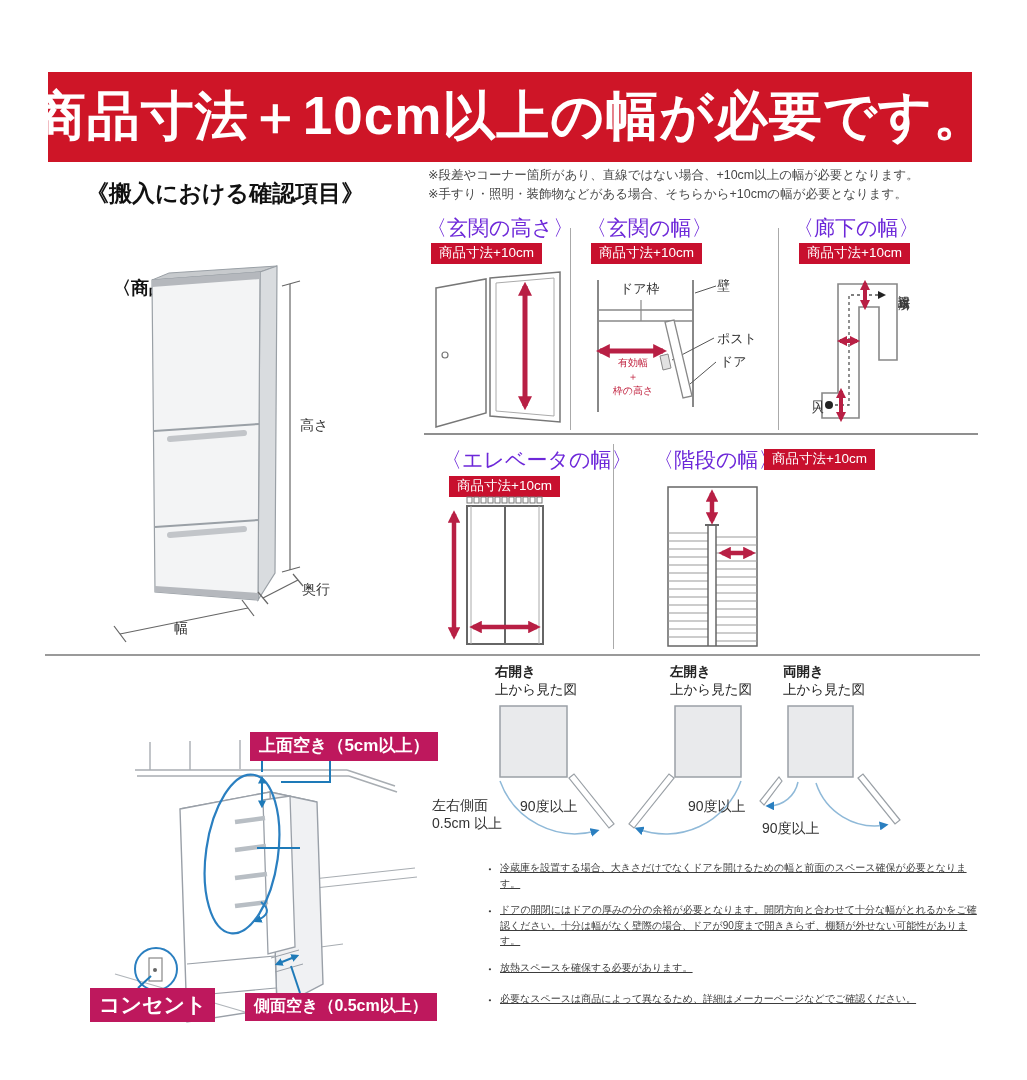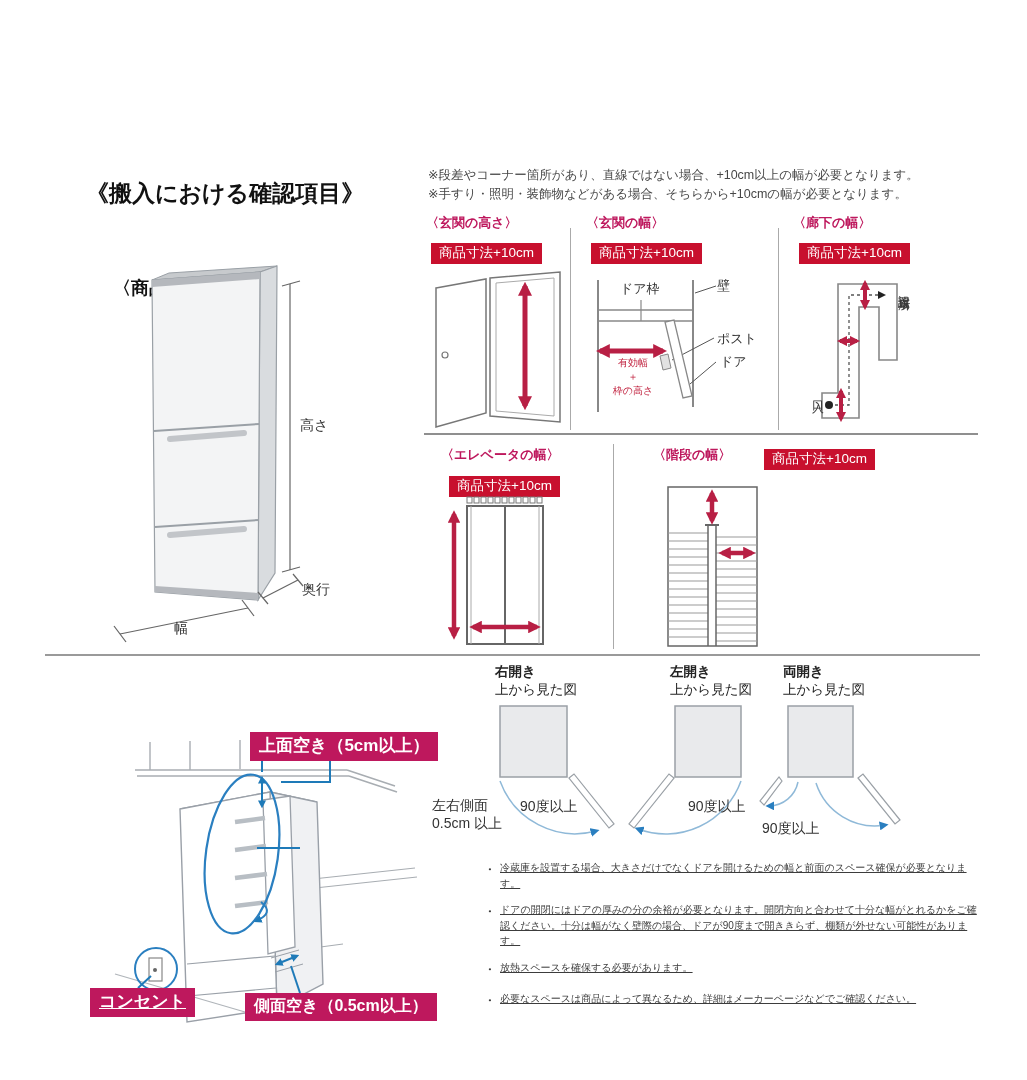--- a/index.html
+++ b/index.html
@@ -5,21 +5,21 @@
   html,body{margin:0;padding:0;background:#ffffff;}
   #page{position:relative;width:1027px;height:1080px;background:#ffffff;overflow:hidden;
         font-family:"Liberation Sans","DejaVu Sans",sans-serif;color:#1c1c1c;}
   .abs{position:absolute;}
   .banner{left:48px;top:72px;width:924px;height:90px;background:#ce1527;display:flex;
           align-items:center;justify-content:center;}
   .banner-text{color:#fff;font-size:53px;font-weight:bold;letter-spacing:1px;white-space:nowrap;}
   .note-line{font-size:12.5px;color:#474747;line-height:1.55;white-space:nowrap;}
   .sec-title{font-size:23px;font-weight:bold;color:#111;white-space:nowrap;}
   .sub-title{font-size:18px;font-weight:bold;color:#111;white-space:nowrap;margin-top:44px;}
-  .panel-title{font-size:13px;font-weight:bold;color:#be185d;white-space:nowrap;}
+  .panel-title{font-size:21px;font-weight:normal;color:#6d28d9;white-space:nowrap;}
   .badge-red{background:#c8102e;color:#fff;font-size:13.5px;font-weight:normal;
              padding:2px 8px 3px 8px;white-space:nowrap;line-height:1.2;}
   .badge-blue{background:#be185d;color:#fff;font-weight:bold;padding:3px 9px 4px 9px;
               white-space:nowrap;line-height:1.3;}
   .lbl{font-size:13px;color:#333;white-space:nowrap;}
   .lbl-red{font-size:10px;font-weight:normal;color:#c01f3c;white-space:nowrap;text-align:center;}
   .vtext{writing-mode:vertical-rl;text-orientation:upright;font-size:12px;color:#333;letter-spacing:1px;}
   .vline{background:#aaa;width:1px;}
   .hline{background:#8f8f8f;}
   .view-title{font-size:13.5px;font-weight:bold;color:#222;line-height:1.35;white-space:nowrap;}
@@ -28,20 +28,23 @@
   .bullets{width:494px;}
   .bullet{display:flex;margin-bottom:11px;}
   .bullet .dot{width:17px;flex:none;font-size:13.5px;color:#3c3c3c;line-height:1.55;}
   .bullet .bt{flex:1;font-size:10px;color:#3c3c3c;line-height:1.55;text-decoration:underline;}
 </style>
 </head>
 <body>
 
 <div id="page">
 
+  <div class="abs banner">
+    <span class="banner-text">商品寸法＋10cm以上の幅が必要です。</span>
+  </div>
 
   <div class="abs" style="left:428px;top:166px;">
     <div class="note-line">※段差やコーナー箇所があり、直線ではない場合、+10cm以上の幅が必要となります。</div>
     <div class="note-line">※手すり・照明・装飾物などがある場合、そちらから+10cmの幅が必要となります。</div>
   </div>
 
   <div class="abs sec-title" style="left:86px;top:178px;">《搬入における確認項目》</div>
   <div class="abs sub-title" style="left:113px;top:232px;">〈商品の寸法〉</div>
 
   <svg class="abs" style="left:108px;top:262px;" width="280" height="395" viewBox="0 0 280 395">
@@ -271,21 +274,21 @@
     <line x1="177" y1="48" x2="177" y2="60" stroke="#1e7ab8" stroke-width="2"></line>
     <line x1="215" y1="136" x2="172" y2="136" stroke="#1e7ab8" stroke-width="2"></line>
     <line x1="53" y1="276" x2="66" y2="264" stroke="#1e7ab8" stroke-width="2"></line>
     <line x1="192" y1="252" x2="212" y2="244" stroke="#1e7ab8" stroke-width="2" marker-start="url(#b1)" marker-end="url(#b1)"></line>
     <line x1="186" y1="246" x2="214" y2="238" stroke="#9aa0a8" stroke-width="1"></line>
     <line x1="190" y1="260" x2="218" y2="252" stroke="#9aa0a8" stroke-width="1"></line>
     <line x1="215" y1="281" x2="206" y2="254" stroke="#1e7ab8" stroke-width="2"></line>
   </svg>
 
   <div class="abs badge-blue" style="left:250px;top:732px;font-size:17px;">上面空き（5cm以上）</div>
-  <div class="abs badge-blue" style="left:90px;top:988px;font-size:17px;text-decoration:underline;">コンセント</div>
+  <div class="abs badge-blue" style="left:90px;top:988px;font-size:21px;">コンセント</div>
   <div class="abs badge-blue" style="left:245px;top:993px;font-size:16px;">側面空き（0.5cm以上）</div>
 
   <div class="abs" style="left:495px;top:663px;">
     <div class="view-title">右開き</div>
     <div class="view-sub">上から見た図</div>
   </div>
   <div class="abs" style="left:670px;top:663px;">
     <div class="view-title">左開き</div>
     <div class="view-sub">上から見た図</div>
   </div>

